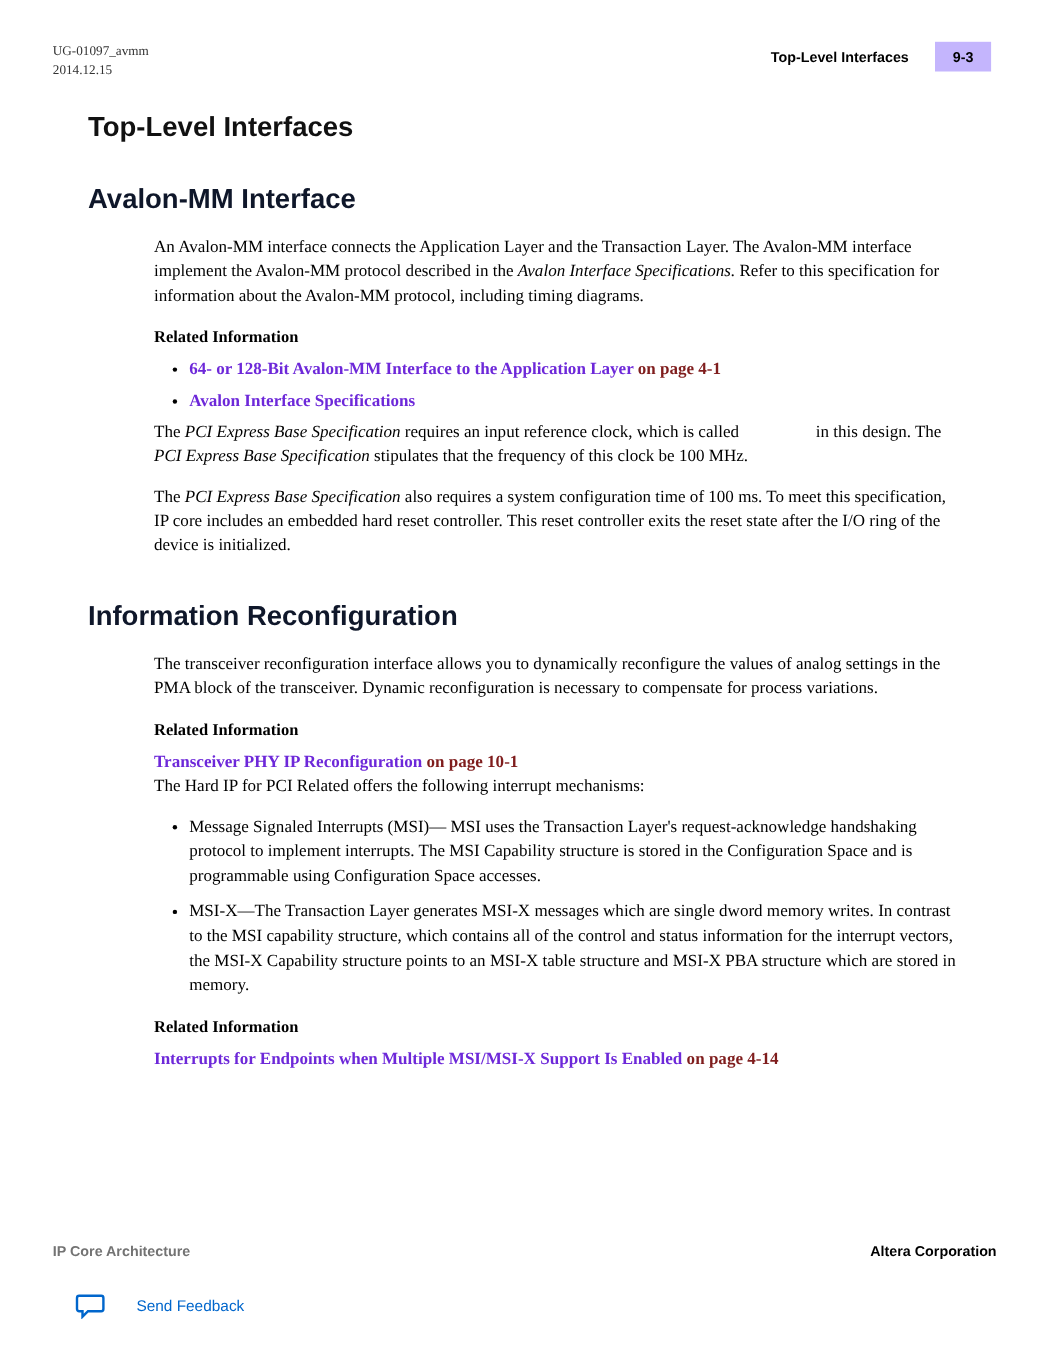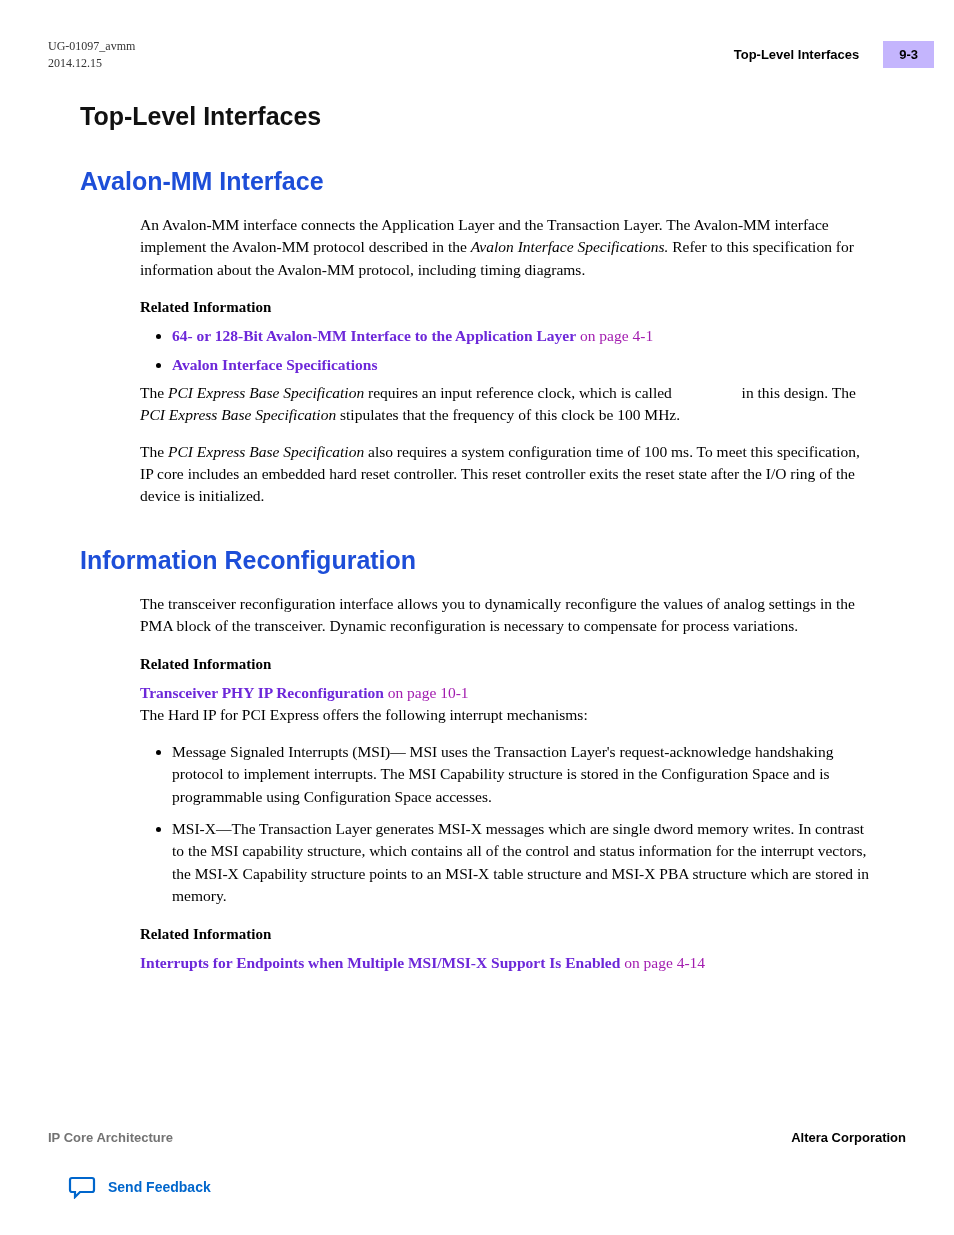--- a/index.html
+++ b/index.html
@@ -7,22 +7,22 @@
       font-family: Georgia, 'Times New Roman', serif;
       width: 954px;
       height: 1235px;
       background: #fff;
       color: #000;
       position: relative;
     }
     .header {
       display: flex;
       justify-content: space-between;
-      align-items: center;
-      padding: 38px 20px 0 48px;
+      align-items: flex-start;
+      padding: 38px 53px 0 48px;
     }
     .header-left {
       font-size: 12px;
       line-height: 1.4;
       color: #333;
     }
     .header-right {
       display: flex;
       align-items: center;
       gap: 0;
@@ -48,21 +48,21 @@
       font-family: Arial, Helvetica, sans-serif;
       font-size: 25px;
       font-weight: bold;
       color: #111;
       margin-bottom: 36px;
     }
     .h2 {
       font-family: Arial, Helvetica, sans-serif;
       font-size: 25px;
       font-weight: bold;
-      color: #1d4ed8;
+      color: #0f172a;
       margin-bottom: 18px;
       margin-top: 38px;
     }
     .h2.first { margin-top: 0; }
     .para {
       font-size: 15.5px;
       line-height: 1.45;
       margin: 0 0 14px 60px;
       color: #000;
     }
@@ -80,21 +80,21 @@
     ul.bullets li { margin-bottom: 4px; }
     ul.bullets.content-list li {
       line-height: 1.45;
       margin-bottom: 10px;
     }
     .link {
       color: #6d28d9;
       font-weight: bold;
       text-decoration: none;
     }
-    .plain { font-weight: normal; color: #a21caf; }
+    .plain { font-weight: bold; color: #7f1d1d; }
     .rel-link {
       font-size: 15.5px;
       margin-left: 60px;
       line-height: 1.5;
     }
     .italic { font-style: italic; margin-top: 44px; }
     .footer {
       position: absolute;
       bottom: 36px;
       left: 0;
@@ -106,25 +106,25 @@
       justify-content: space-between;
       font-family: Arial, Helvetica, sans-serif;
       font-size: 13px;
       font-weight: bold;
       margin-bottom: 30px;
     }
     .footer-left { color: #737373; }
     .send-feedback {
       display: flex;
       align-items: center;
-      gap: 12px;
+      gap: 28px;
       color: #0066cc;
       font-family: Arial, Helvetica, sans-serif;
       font-size: 14px;
-      font-weight: bold;
+      font-weight: normal;
       cursor: pointer;
       margin-left: 20px;
     }
     .feedback-icon {
       width: 28px;
       height: 24px;
     }
   </style>
 </head>
 <body>
@@ -160,21 +160,21 @@
     <span>The </span><span class="italic">PCI Express Base Specification</span><span> also requires a system configuration time of 100 ms. To meet this specification, IP core includes an embedded hard reset controller. This reset controller exits the reset state after the I/O ring of the device is initialized.</span>
   </p>
 
   <div class="h2">Information Reconfiguration</div>
   <p class="para">The transceiver reconfiguration interface allows you to dynamically reconfigure the values of analog settings in the PMA block of the transceiver. Dynamic reconfiguration is necessary to compensate for process variations.</p>
   <div class="related">Related Information</div>
   <div class="rel-link">
     <a class="link">Transceiver PHY IP Reconfiguration</a><span class="plain"> on page 10-1</span>
   </div>
 
-  <p class="para">The Hard IP for PCI Express offers the following interrupt mechanisms:</p>
+  <p class="para">The Hard IP for PCI Related offers the following interrupt mechanisms:</p>
   <ul class="bullets content-list">
     <li>Message Signaled Interrupts (MSI)— MSI uses the Transaction Layer's request‑acknowledge handshaking protocol to implement interrupts. The MSI Capability structure is stored in the Configu­ration Space and is programmable using Configuration Space accesses.</li>
     <li>MSI-X—The Transaction Layer generates MSI-X messages which are single dword memory writes. In contrast to the MSI capability structure, which contains all of the control and status information for the interrupt vectors, the MSI‑X Capability structure points to an MSI‑X table structure and MSI‑X PBA structure which are stored in memory.</li>
   </ul>
   <div class="related">Related Information</div>
   <div class="rel-link">
     <a class="link">Interrupts for Endpoints when Multiple MSI/MSI‑X Support Is Enabled</a><span class="plain"> on page 4-14</span>
   </div>
 </div>
 

